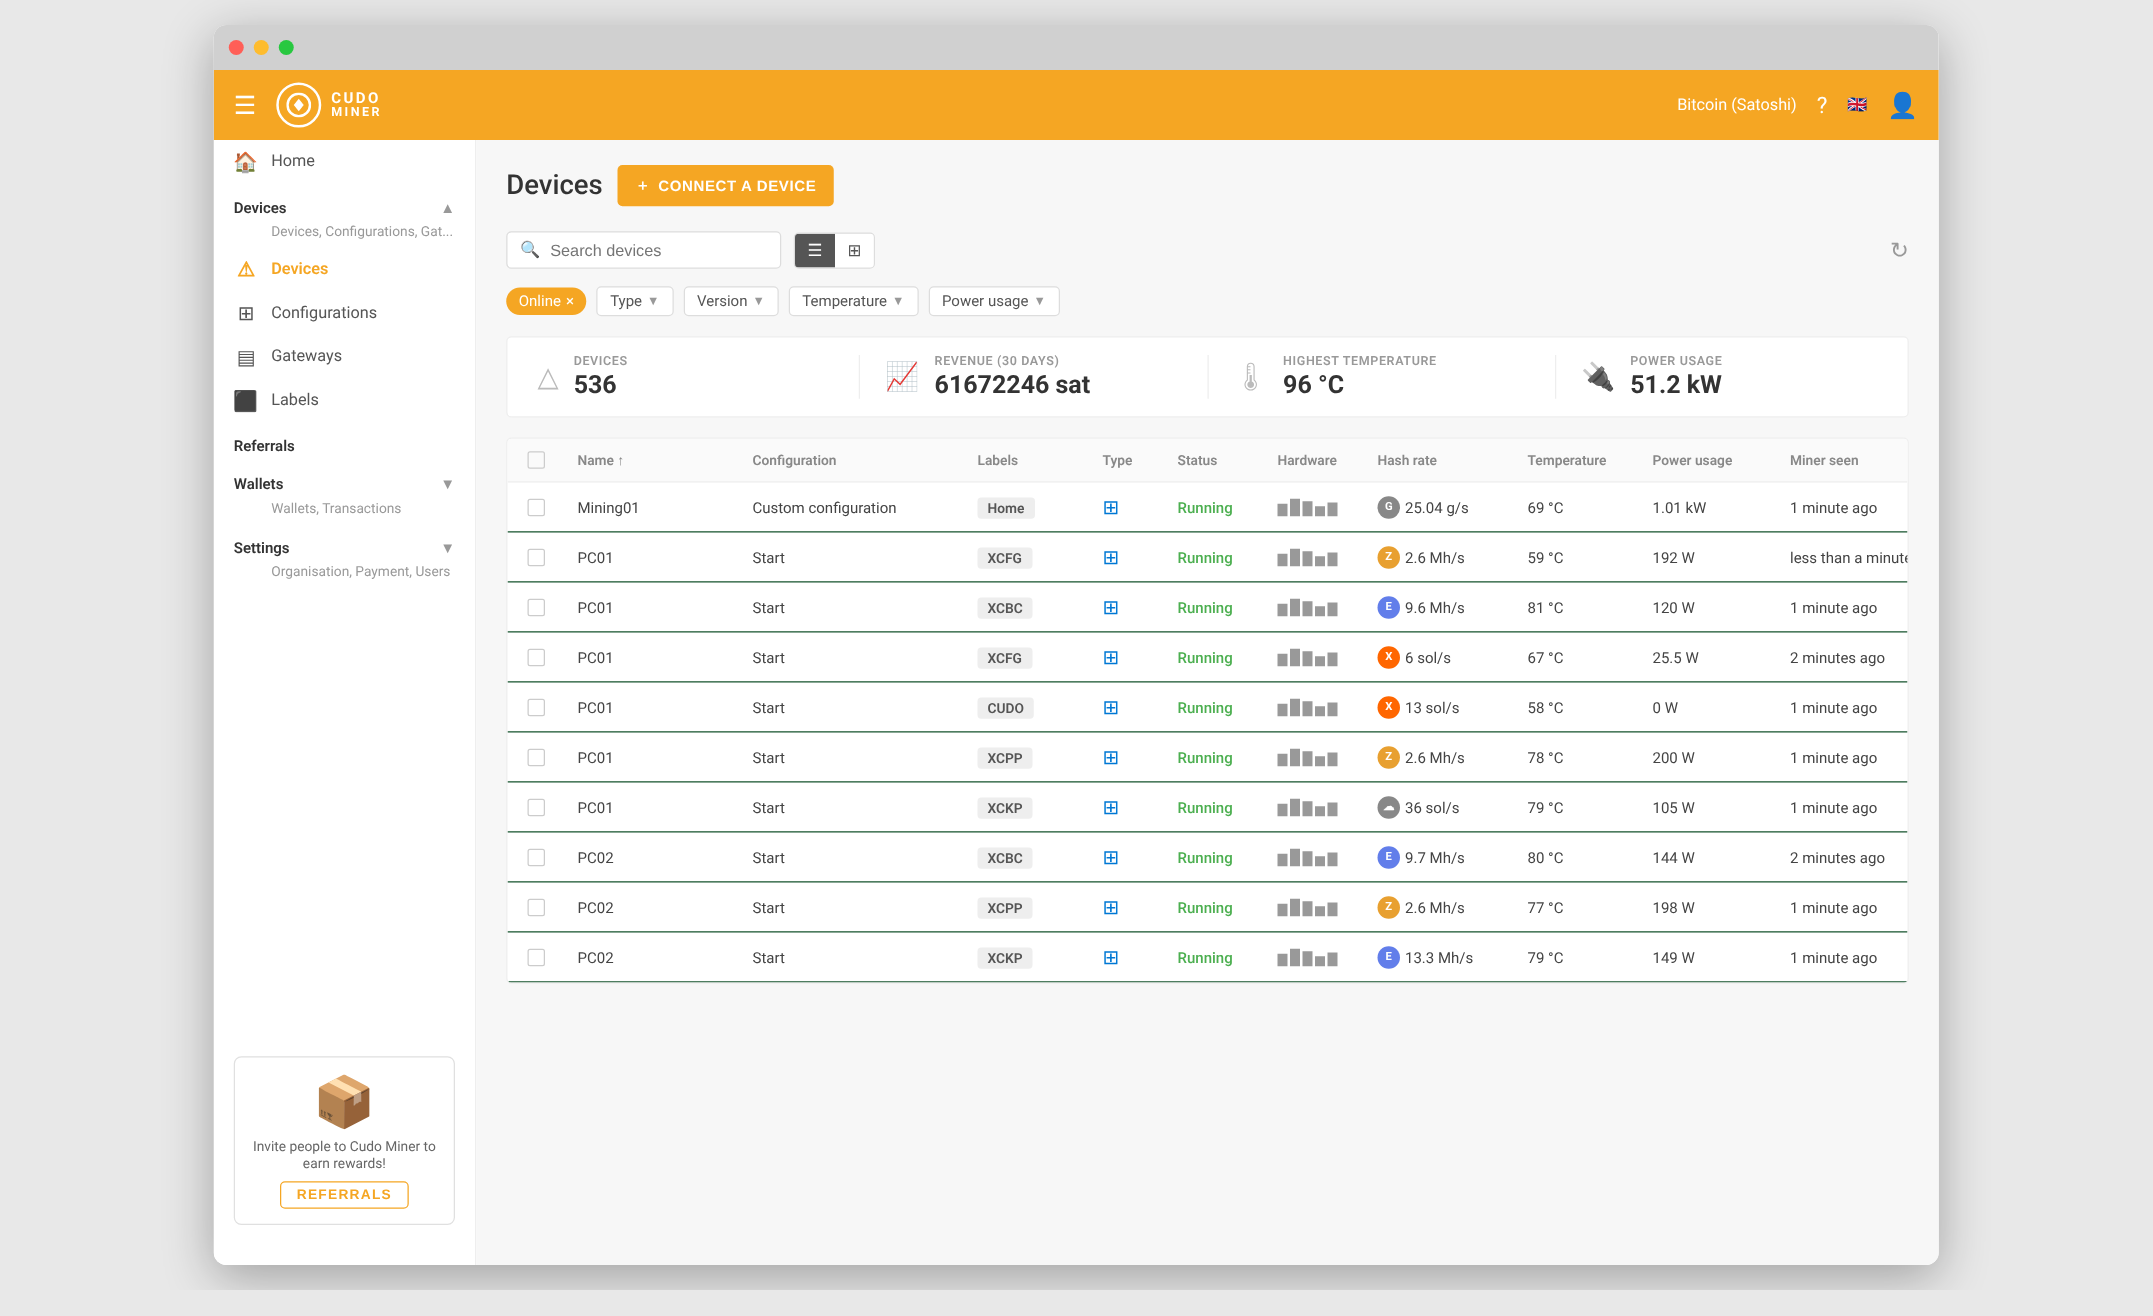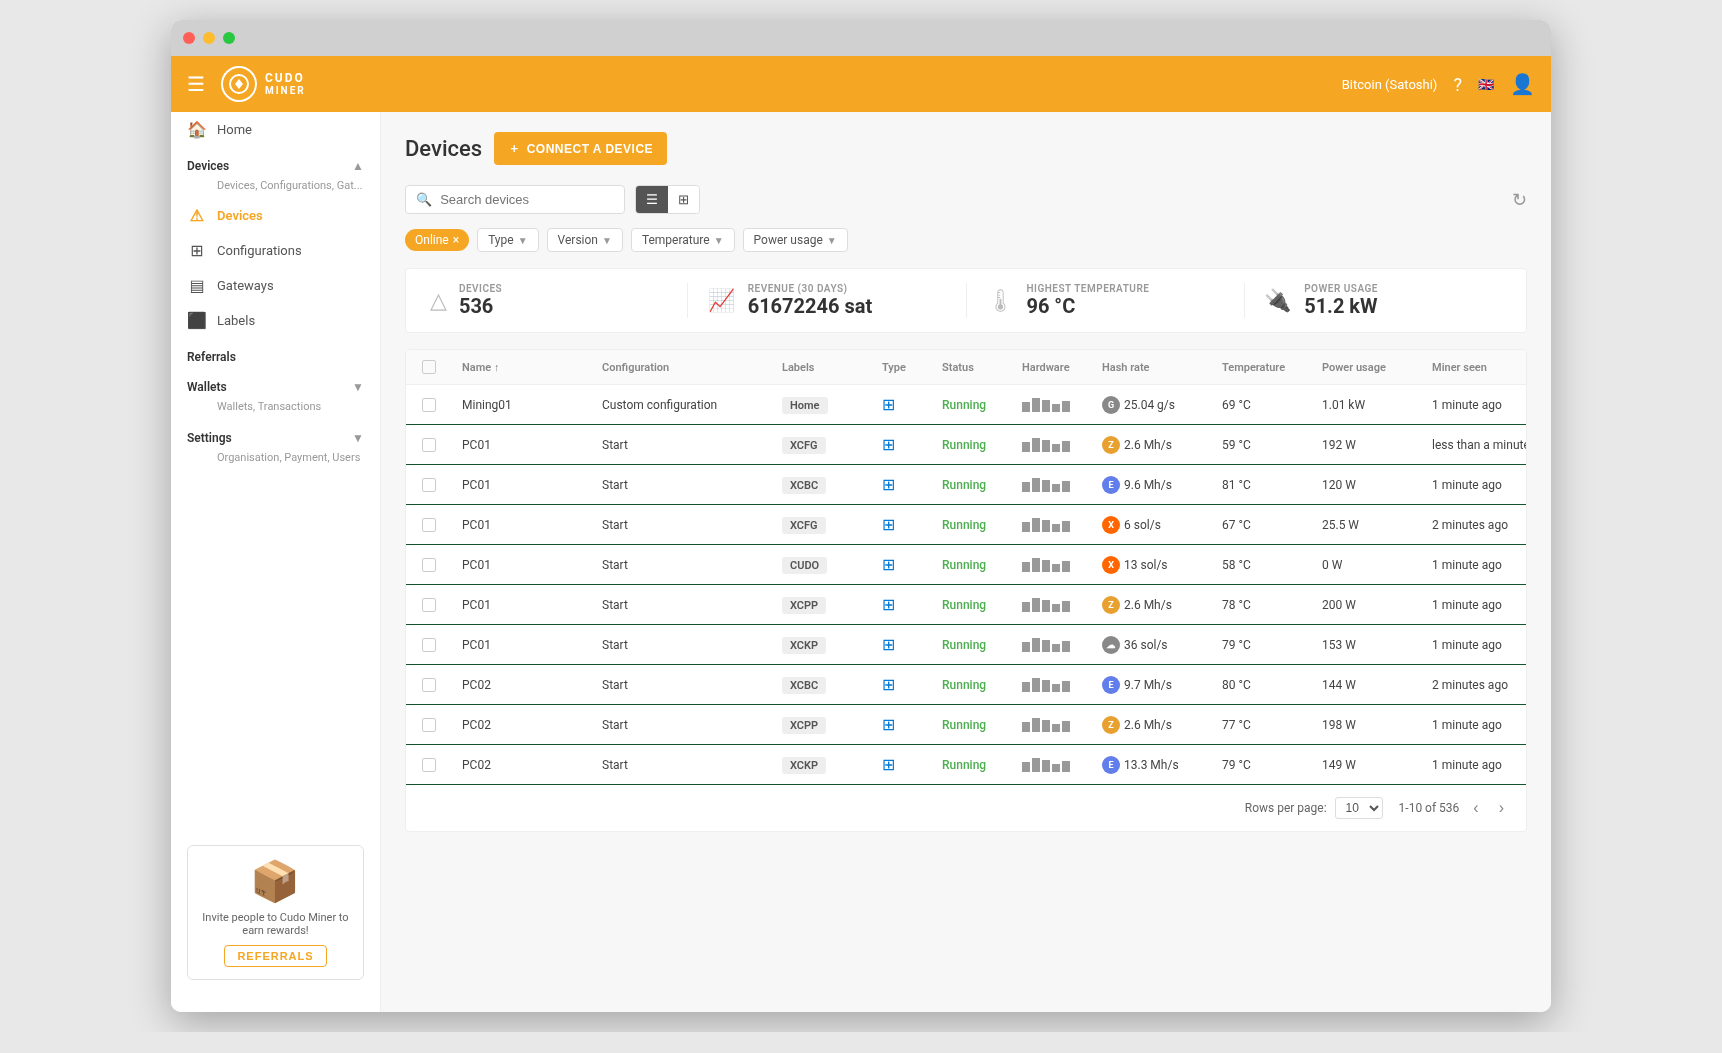--- a/index.html
+++ b/index.html
@@ -434,21 +434,21 @@
         <div class="hw-bar" style="height:12px"></div>
         <div class="hw-bar" style="height:8px"></div>
         <div class="hw-bar" style="height:11px"></div>
       </div>
     </div>
     <div class="td" style="display:flex;align-items:center;gap:4px">
       <span class="coin-icon" style="background:#888;color:white;width:18px;height:18px;border-radius:50%;font-size:9px;font-weight:bold;display:inline-flex;align-items:center;justify-content:center">☁</span>
       36 sol/s
     </div>
     <div class="td">79 °C</div>
-    <div class="td">153 W</div>
+    <div class="td">105 W</div>
     <div class="td">1 minute ago</div>
   </div>
             <div class="table-row">
     <div class="td">
                 <div class="checkbox"></div>
               </div>
     <div class="td">PC02</div>
     <div class="td">Start</div>
     <div class="td"><span class="label-badge">XCBC</span></div>
     <div class="td win-icon">⊞</div>
@@ -517,31 +517,16 @@
     <div class="td" style="display:flex;align-items:center;gap:4px">
       <span class="coin-icon" style="background:#627eea;color:white;width:18px;height:18px;border-radius:50%;font-size:9px;font-weight:bold;display:inline-flex;align-items:center;justify-content:center">E</span>
       13.3 Mh/s
     </div>
     <div class="td">79 °C</div>
     <div class="td">149 W</div>
     <div class="td">1 minute ago</div>
   </div>
           </div>
 
-        <div class="table-footer">
-          <div class="rows-per-page">
-            <span>Rows per page:</span>
-            <select class="rows-select">
-              <option>10</option>
-              <option>25</option>
-              <option>50</option>
-            </select>
-          </div>
-          <div class="pagination">
-            <span>1-10 of 536</span>
-            <button class="page-nav">‹</button>
-            <button class="page-nav">›</button>
-          </div>
-        </div>
       </div>
     </div>
   </div>
 </div>
 
 </body></html>

